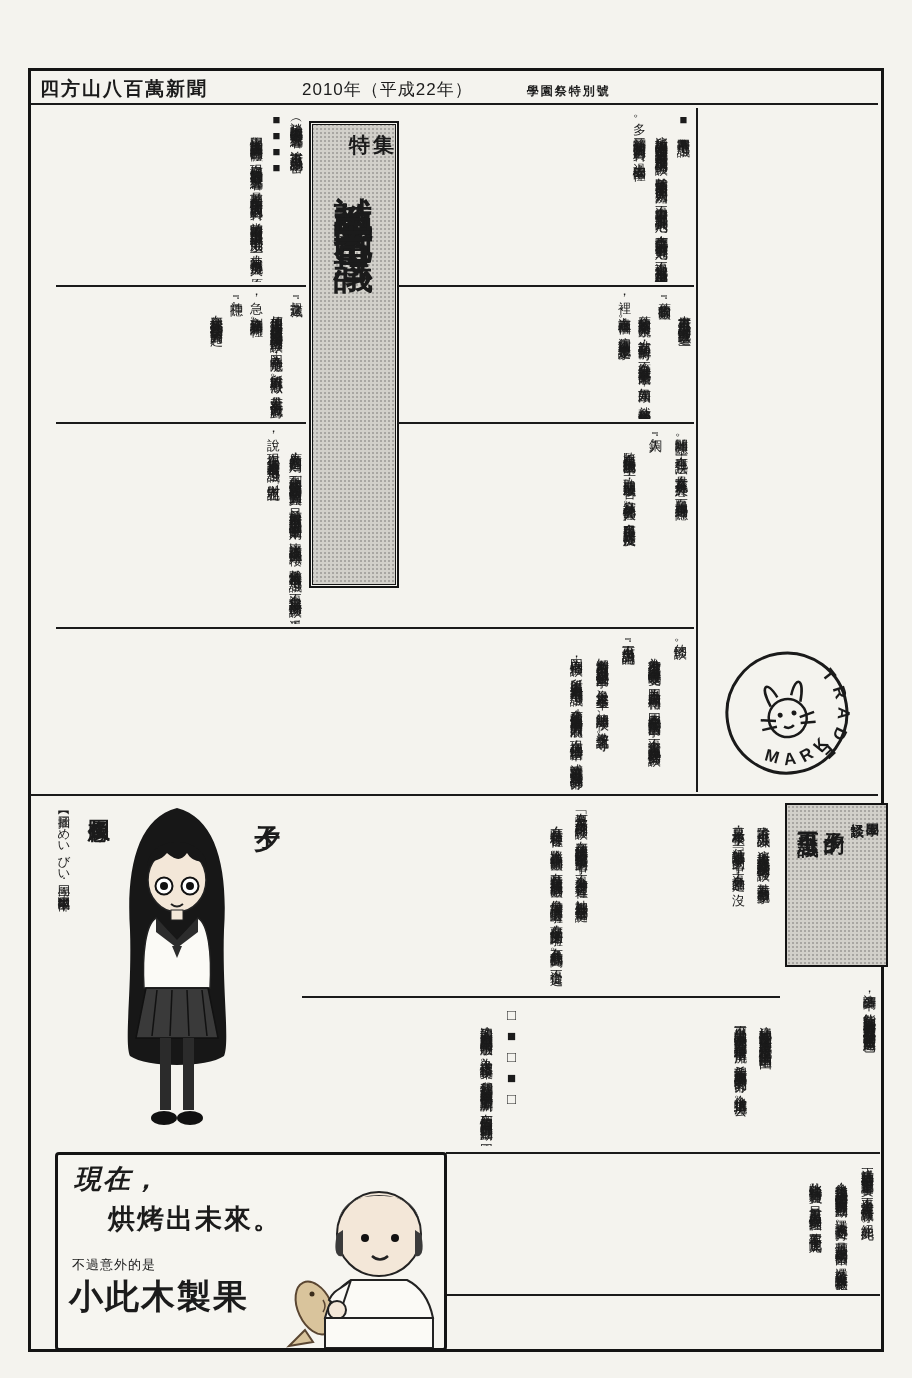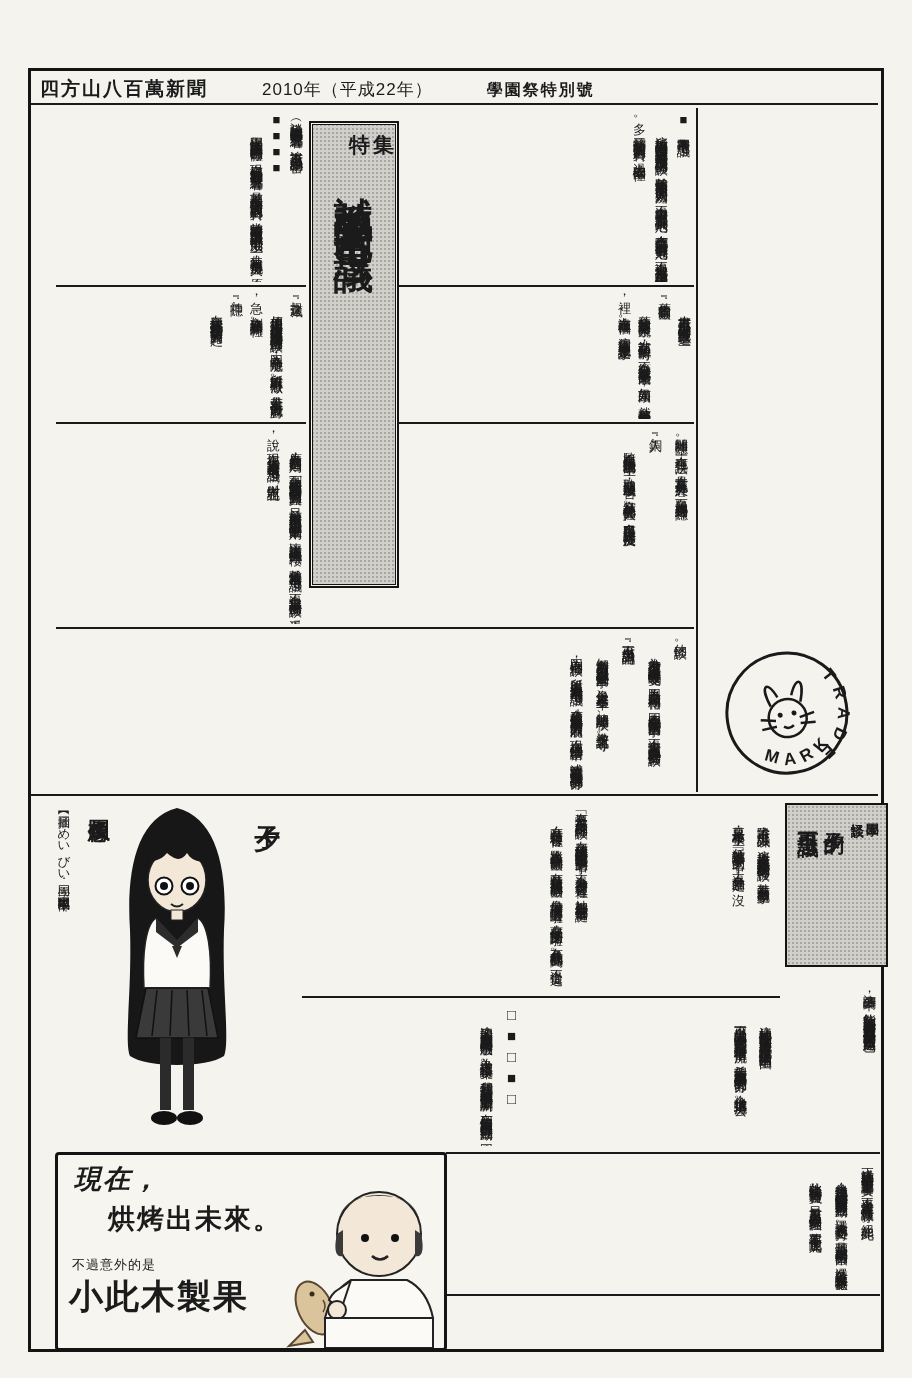--- a/index.html
+++ b/index.html
@@ -9,22 +9,22 @@
   .abs{position:absolute;}
   .hline{position:absolute;background:#1a1a1a;height:2px;}
   .vline{position:absolute;background:#1a1a1a;width:2px;}
   .vtext{position:absolute;writing-mode:vertical-rl;text-orientation:upright;
          font-size:13px;line-height:22px;letter-spacing:1px;white-space:pre-wrap;
          overflow:hidden;color:#1b1b1b;}
   .tight{line-height:20px;}
   .wide{line-height:26px;}
   .hdr{position:absolute;left:40px;top:76px;display:flex;align-items:baseline;gap:54px;}
   .hdr .paper{font-size:19px;font-weight:bold;letter-spacing:2px;}
-  .hdr .date{font-size:17px;letter-spacing:1px;}
-  .hdr .ed{font-size:16px;font-weight:bold;letter-spacing:2px;}
+  .hdr .date{font-size:17px;letter-spacing:1px;margin-left:40px;}
+  .hdr .ed{font-size:12px;font-weight:bold;letter-spacing:2px;}
   .halftone{background-color:#d2d0ca;
     background-image:radial-gradient(rgba(0,0,0,.20) 1px,transparent 1.2px);
     background-size:4px 4px;}
   .featurebox{left:309px;top:121px;width:86px;height:463px;border:2.5px solid #141414;
     box-shadow:inset 0 0 0 1px #f4f3ee, inset 0 0 0 2px #141414;}
   .feature-kicker{position:absolute;top:8px;left:0;width:100%;text-align:right;
     font-size:21px;font-weight:900;letter-spacing:3px;}
   .feature-title{position:absolute;top:42px;left:50%;transform:translateX(-50%);
     writing-mode:vertical-rl;text-orientation:upright;font-size:39px;font-weight:900;
     letter-spacing:7px;line-height:1;font-family:"Liberation Serif",serif;}

